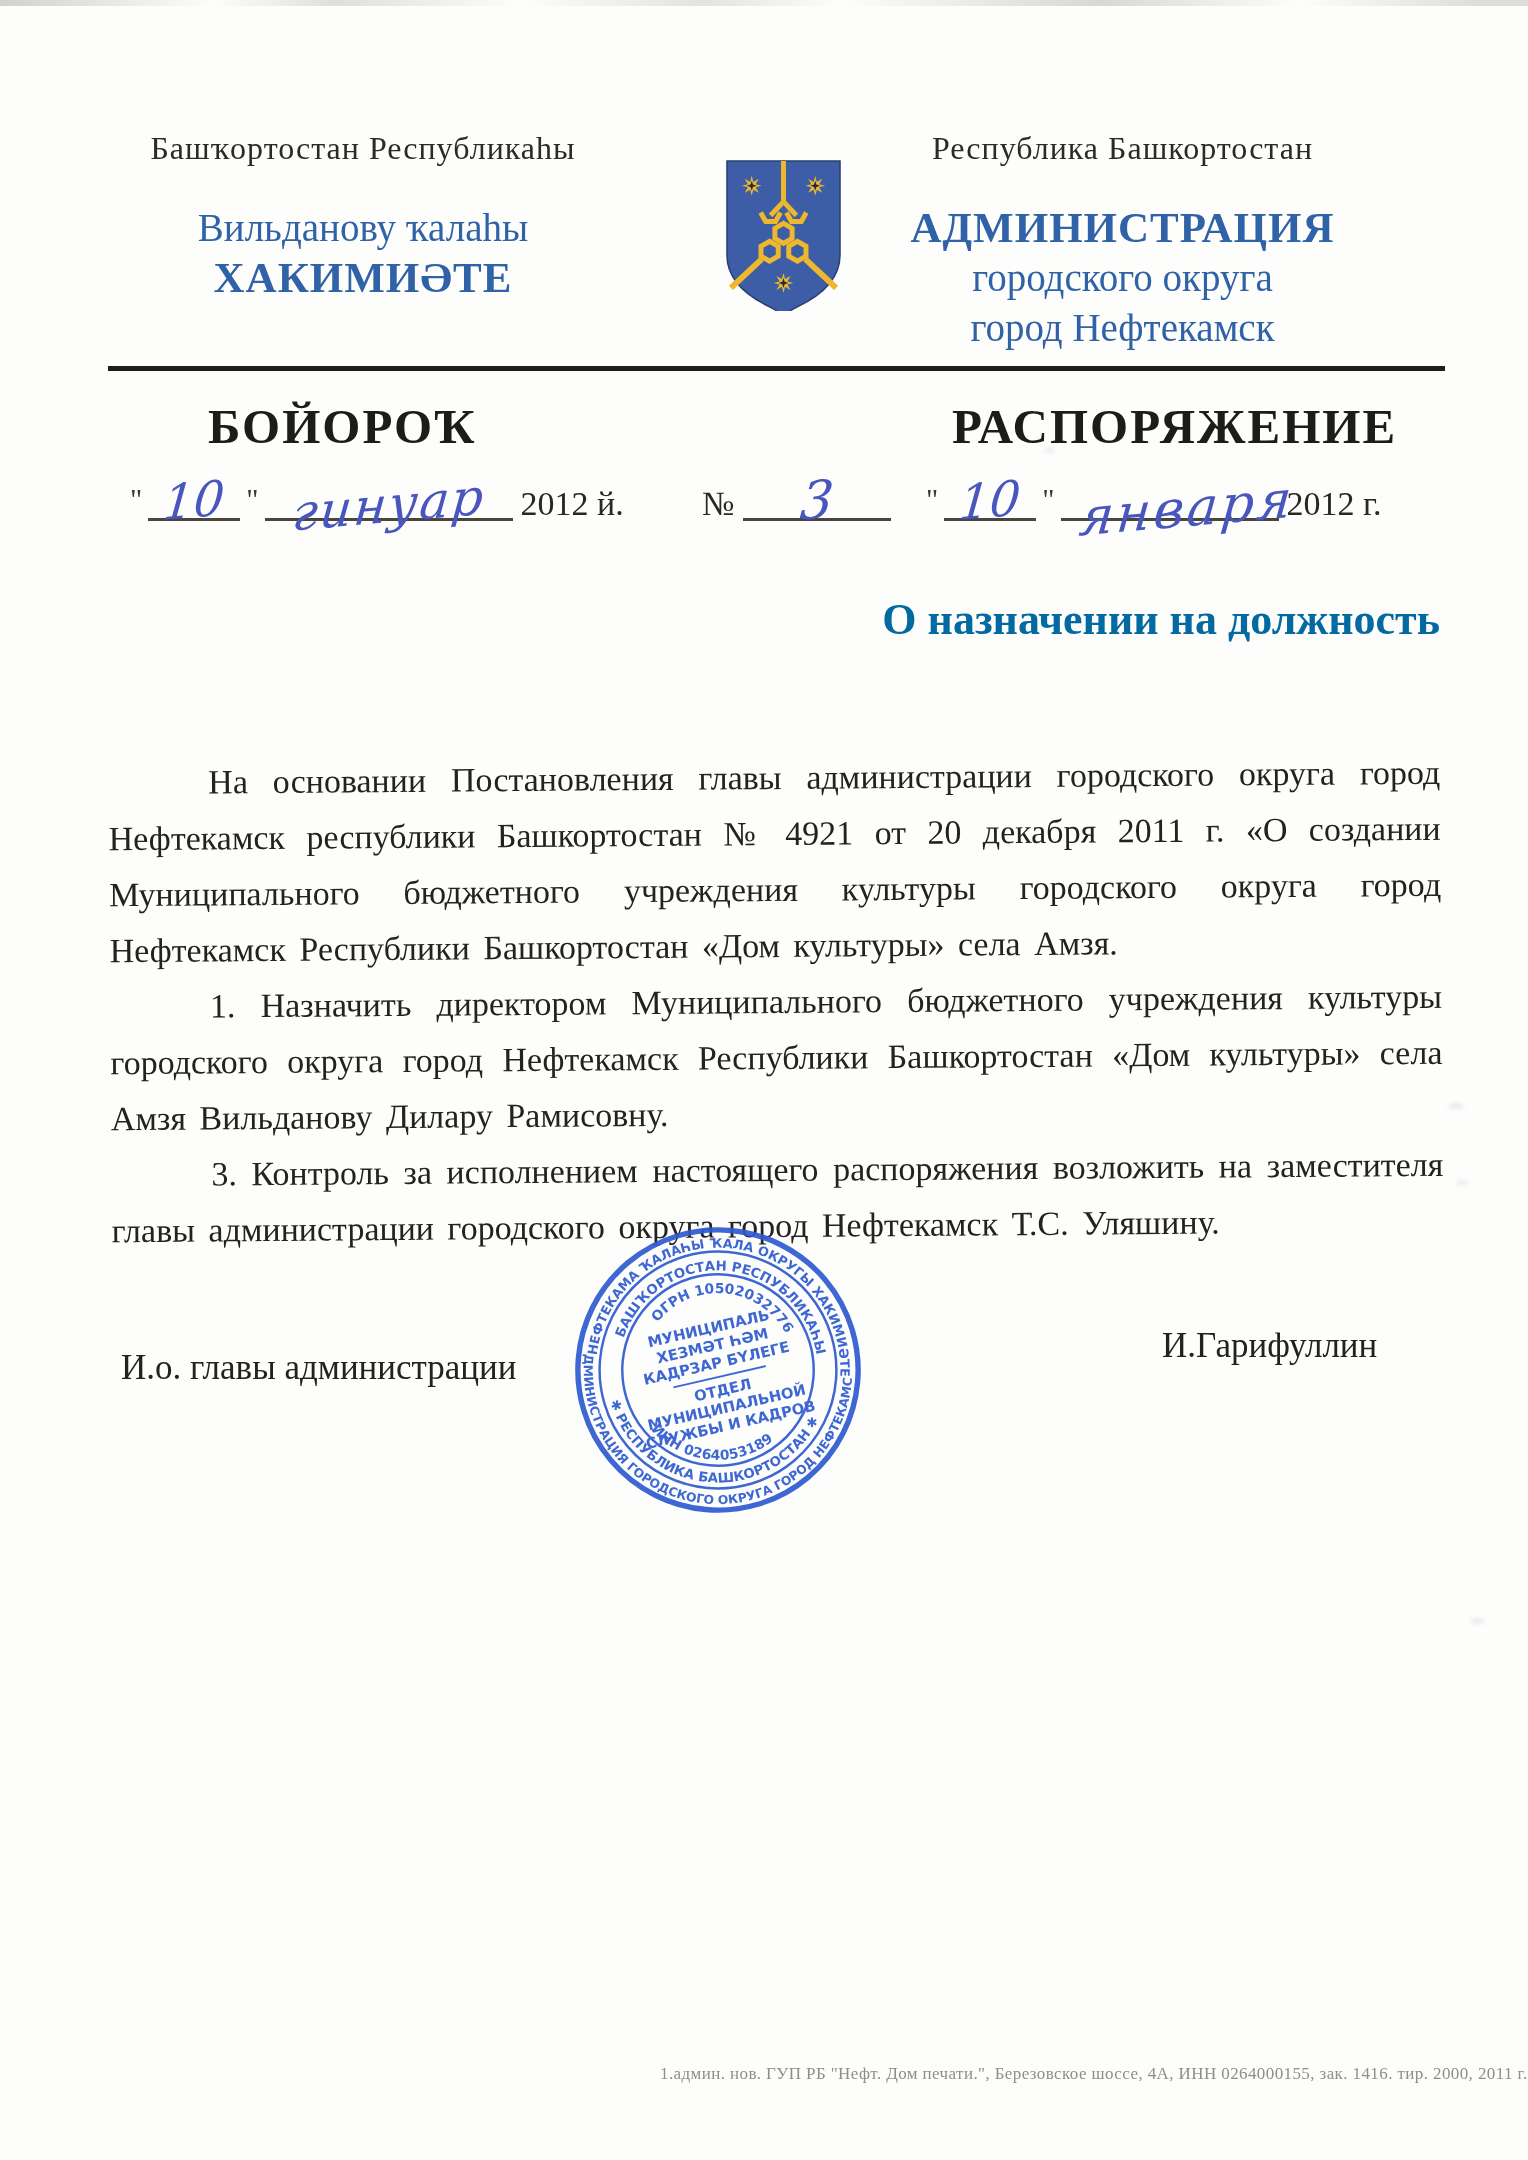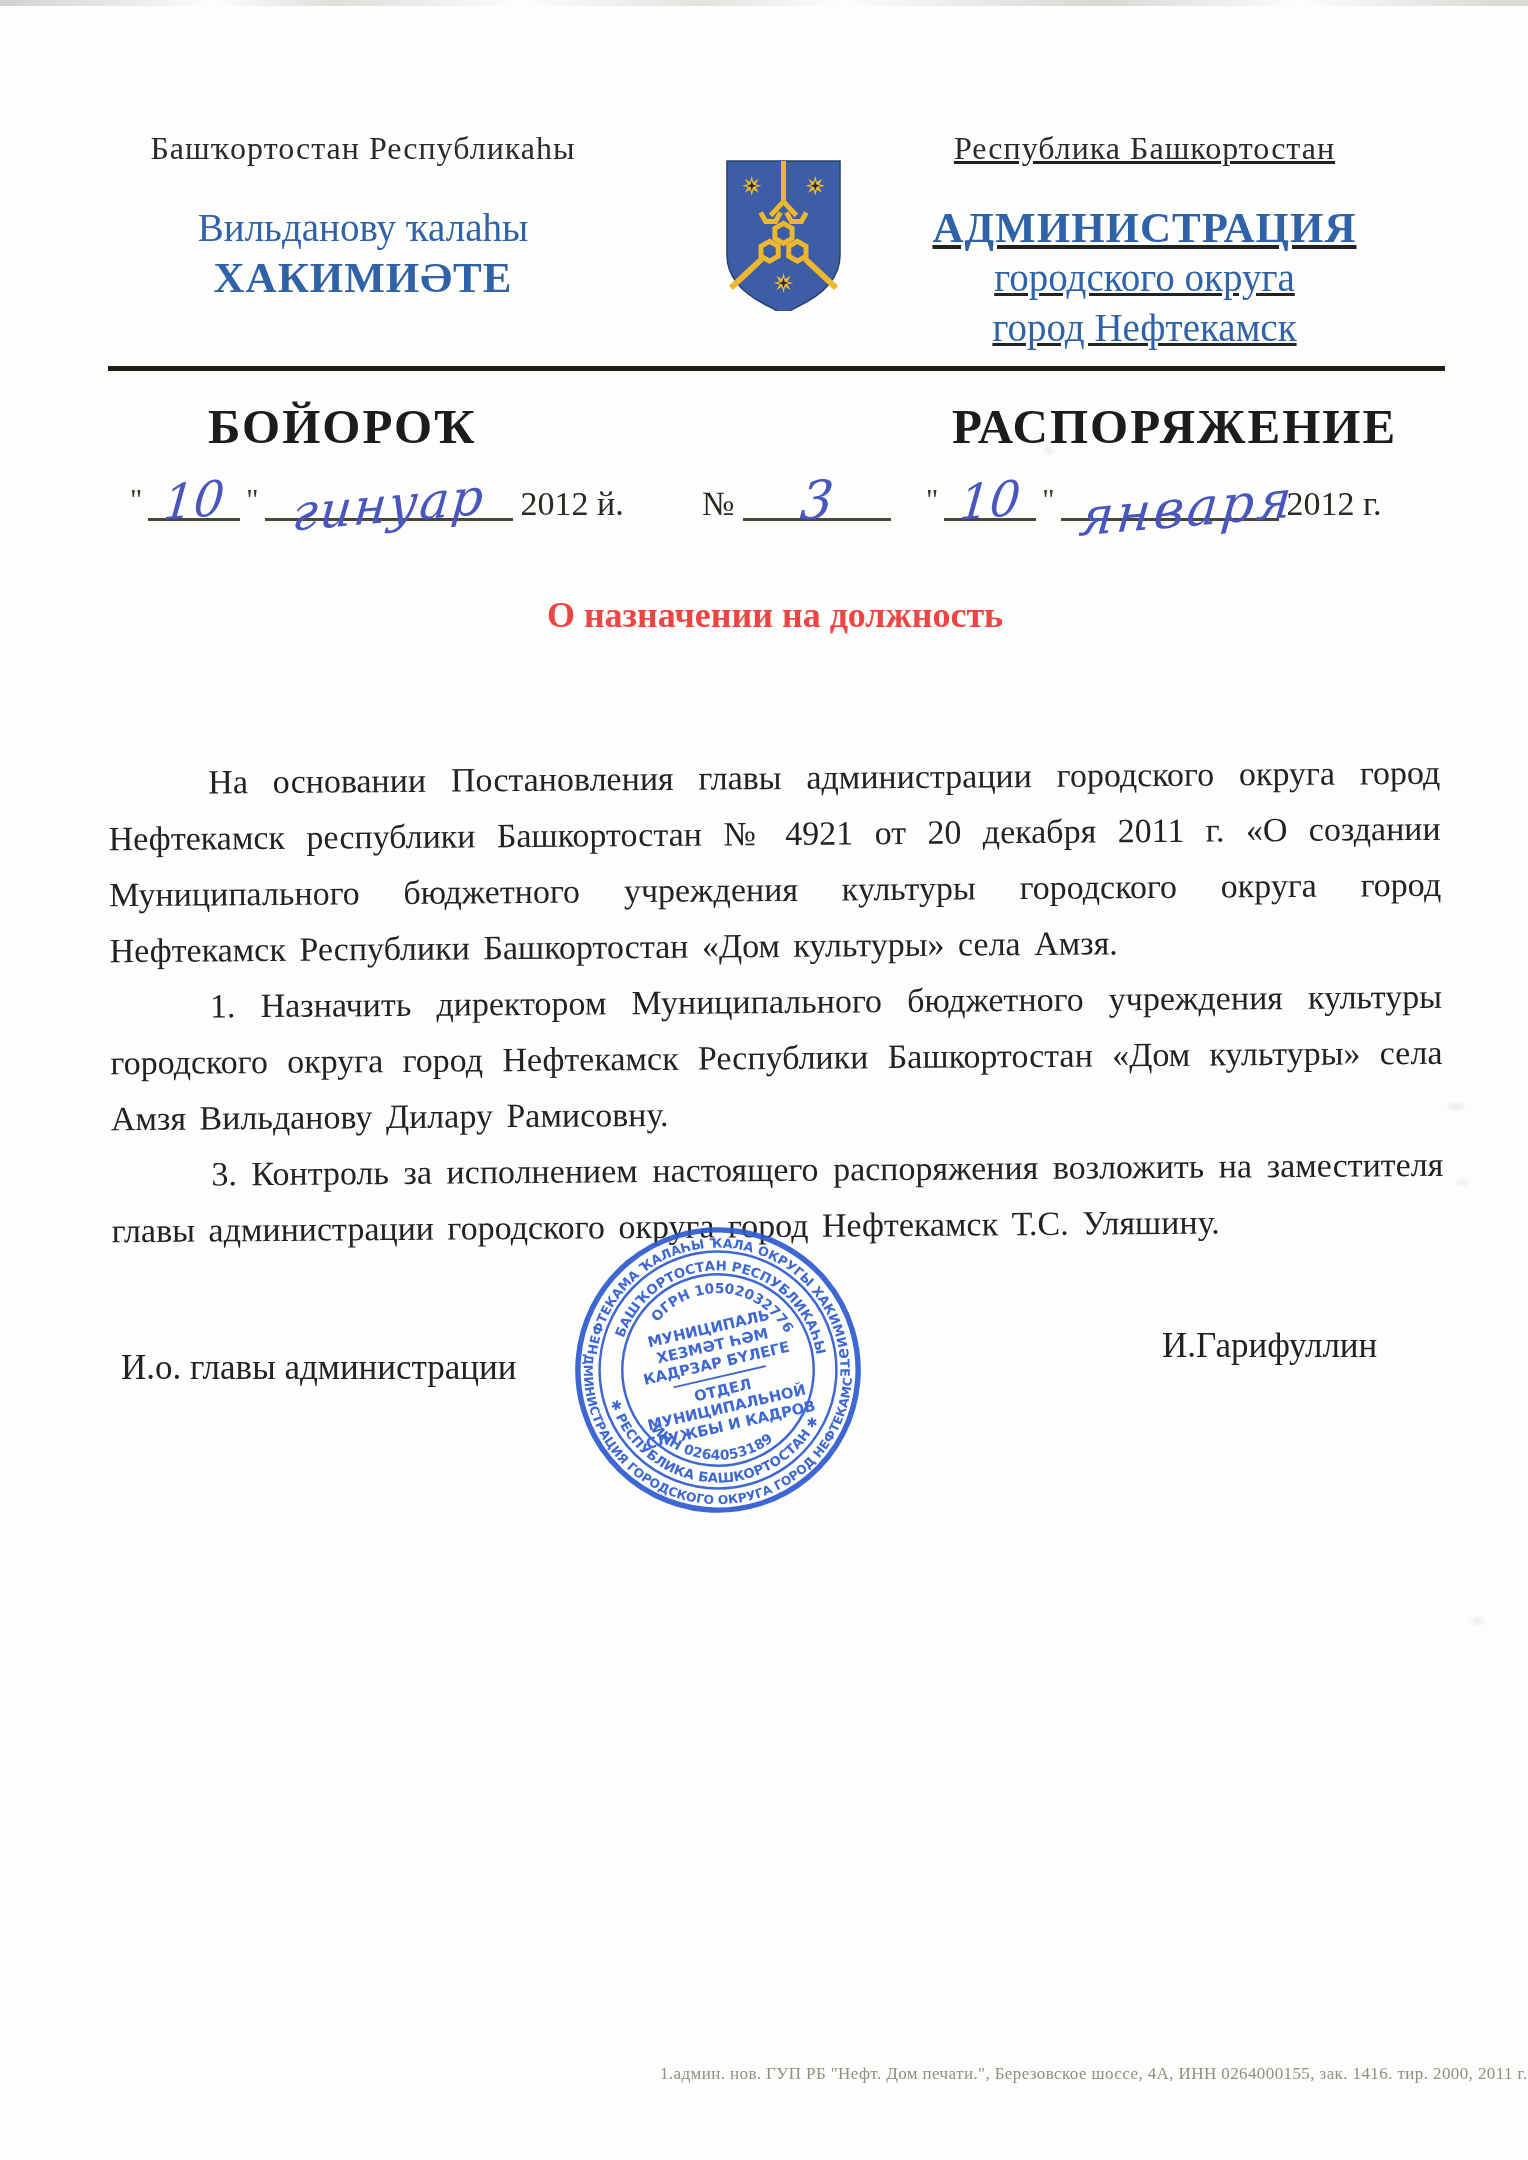--- a/index.html
+++ b/index.html
@@ -18,21 +18,21 @@
     opacity:.45;}
   .smudge{position:absolute;background:#b9b9c2;border-radius:50%;filter:blur(2px);opacity:.28;}
   .sm1{left:1448px;top:1103px;width:16px;height:6px;}
   .sm2{left:1456px;top:1180px;width:12px;height:5px;}
   .sm3{left:1470px;top:1618px;width:14px;height:6px;}
   .sm4{left:1044px;top:448px;width:10px;height:5px;}
 
   
   .org{position:absolute;text-align:center;}
   .org-left{left:88px;top:130px;width:550px;}
-  .org-right{left:872px;top:130px;width:545px;text-decoration:underline;}
+  .org-right{left:850px;top:130px;width:545px;}
   .org-country{font-size:32px;color:#2b2a28;letter-spacing:1px;margin:0 0 36px 0;}
   .org-blue{color:#3062a8;font-size:39px;line-height:50px;margin:0;}
   .org-blue.caps{letter-spacing:2px;}
   .org-blue.big{font-size:43px;font-weight:bold;letter-spacing:1px;}
   .arms{position:absolute;left:722px;top:158px;width:123px;height:154px;}
 
   .rule{position:absolute;left:108px;top:366px;width:1337px;height:5px;background:#211d18;}
 
   
   .order-title{position:absolute;font-size:49px;font-weight:bold;color:#1e1c1a;letter-spacing:2px;top:398px;}
@@ -54,22 +54,22 @@
   .hw{position:absolute;left:50%;bottom:-8px;
       font-family:"DejaVu Serif",serif;font-style:italic;
       color:#4856bd;white-space:nowrap;
       transform:translateX(-50%) rotate(-5deg) skewX(-10deg);}
   .hw-day{font-size:48px;bottom:-10px;}
   .hw-month{font-size:50px;bottom:-16px;letter-spacing:2px;}
   .hw-num{font-size:52px;bottom:-12px;}
   .hw-month-r{font-size:52px;bottom:-20px;left:58%;letter-spacing:3px;}
 
   
-  .subject{position:absolute;left:110px;top:594px;width:1330px;text-align:center;
-    font-size:36px;font-weight:bold;color:#ef4444;}
+  .subject{position:absolute;left:110px;top:594px;width:1330px;text-align:right;
+    font-size:44px;font-weight:bold;color:#0369a1;}
   .body-block{position:absolute;left:110px;top:750px;width:1332px;
     transform:rotate(-0.45deg);}
   .body-block p{margin:0;text-indent:100px;text-align:justify;
     font-size:34px;line-height:56px;color:#242220;word-spacing:5px;}
 
   
   .sig-label{position:absolute;left:121px;top:1348px;font-size:35px;color:#242220;}
   .sig-name{position:absolute;left:1162px;top:1326px;font-size:35px;color:#242220;}
 
   

